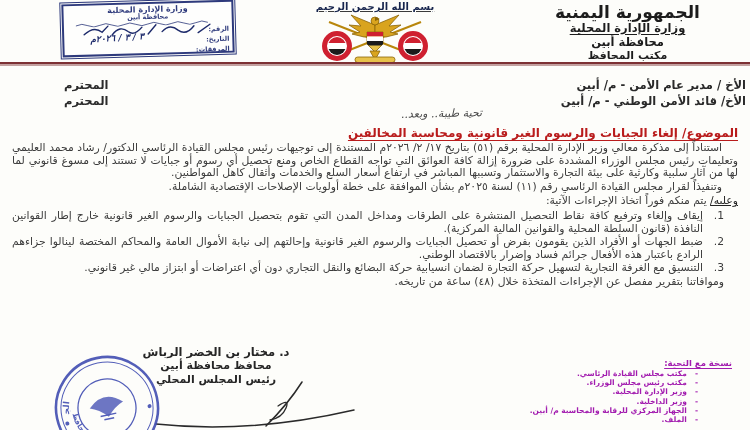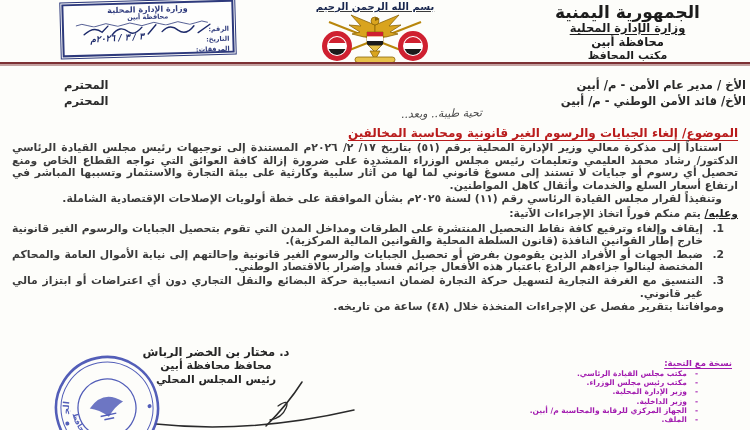--- a/index.html
+++ b/index.html
@@ -28,21 +28,21 @@
   .rs2{font-size:6.5px;font-weight:bold;text-align:center;line-height:7px;}
   .rs-row{font-size:6.5px;font-weight:bold;line-height:10px;}
   .rs-hand{position:absolute;color:#1d2a6b;font-family:"DejaVu Serif",serif;font-style:italic;font-weight:bold;}
   
   .addr-row{position:absolute;right:4px;font-size:11.5px;font-weight:bold;color:#2a2a2a;}
   .honor{position:absolute;left:64px;font-size:11.5px;font-weight:bold;color:#2a2a2a;}
   .hand{font-family:"DejaVu Serif",serif;font-style:italic;color:#4a4a4a;}
   .greet{position:absolute;top:107px;right:268px;font-size:11px;transform:rotate(-1deg);}
   
   .subject{position:absolute;top:126px;right:12px;font-size:12px;font-weight:bold;color:#b91c1c;text-decoration:underline;text-underline-offset:3px;}
-  .content{position:absolute;top:142px;right:12px;left:12px;font-size:10.8px;font-weight:bold;line-height:12.6px;text-align:justify;color:#3b3b3b;}
+  .content{position:absolute;top:142px;right:12px;left:12px;font-size:10.8px;font-weight:normal;line-height:12.6px;text-align:justify;color:#3b3b3b;}
   .content p{margin:0 0 1px 0;text-indent:16px;}
   .directive{margin:2px 0 2px 0;}
   .directive .dlabel{color:#222;text-decoration:underline;margin-top:31px;}
   .list-item{display:flex;gap:5px;padding-right:14px;margin:1px 0;}
   .list-item .num{flex:none;width:16px;}
   .list-item .txt{flex:1;text-align:justify;}
   .closing-req{padding-right:14px;margin-top:1px;}
   .salute{text-align:center;font-size:11px;margin-top:3px;}
   
   .sigblock{position:absolute;top:345px;left:92px;width:248px;text-align:center;color:#262626;z-index:2;}

